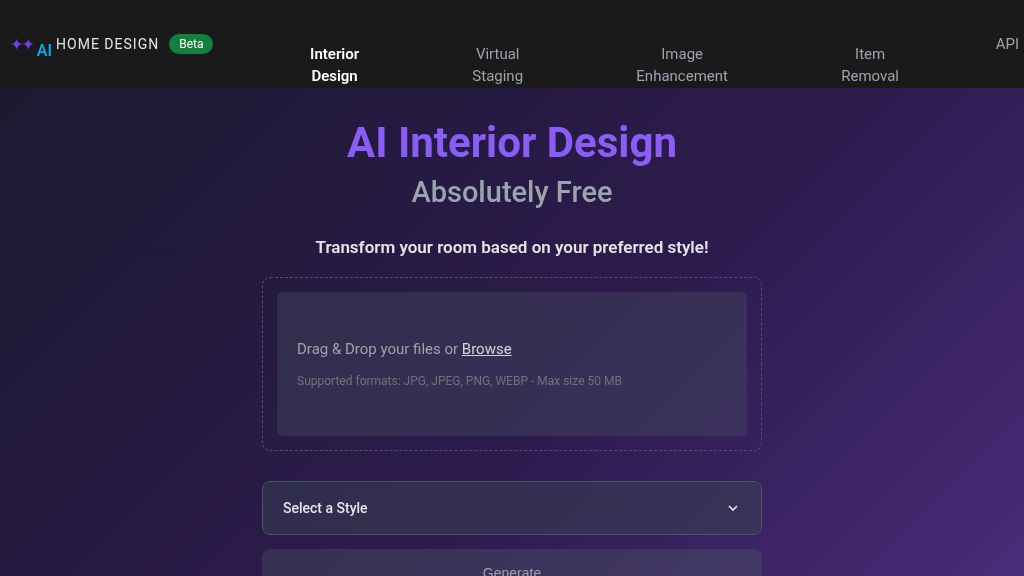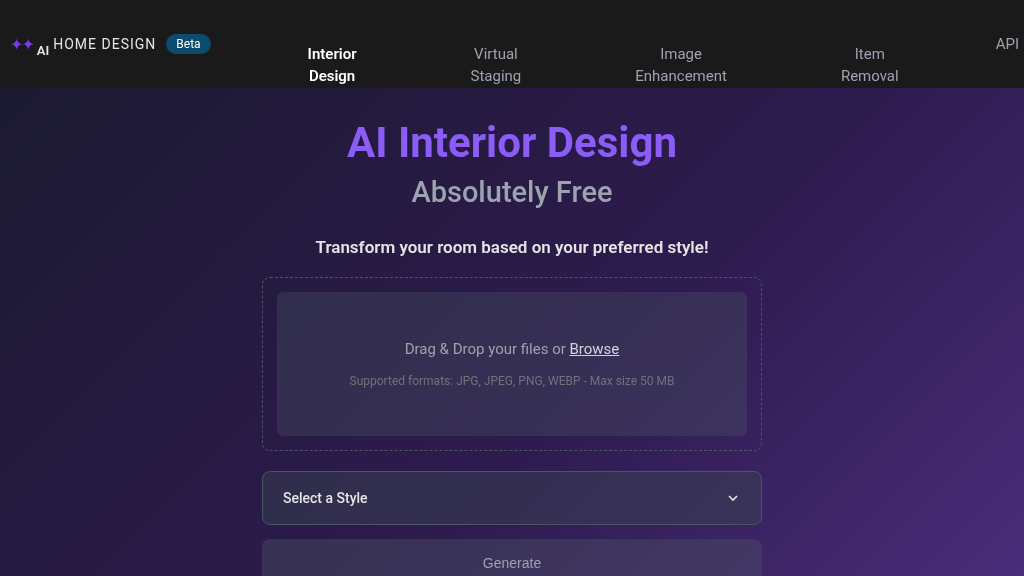--- a/index.html
+++ b/index.html
@@ -37,35 +37,35 @@
       gap: 4px;
     }
     
     .logo-icon {
       color: #7c3aed;
       font-size: 16px;
       letter-spacing: -2px;
     }
     
     .logo-ai {
-      font-size: 13px;
-      color: #e5e5e5;
+      font-size: 16px;
+      color: #0ea5e9;
       font-weight: 600;
       margin-top: 13px;
     }
     
     .logo-text {
       font-size: 14px;
       color: #e5e5e5;
       font-weight: 400;
       letter-spacing: 1px;
     }
     
     .beta-badge {
-      background: #0c4a6e;
+      background: #15803d;
       color: #fff;
       font-size: 12px;
       padding: 3px 10px;
       border-radius: 10px;
     }
     
     .nav {
       display: flex;
       flex: 1;
       justify-content: space-around;
@@ -128,21 +128,20 @@
       margin-top: 20px;
       border: 1px dashed #4b5563;
       border-radius: 8px;
       padding: 14px;
     }
     
     .upload-box {
       background: rgba(75, 85, 99, 0.35);
       border-radius: 6px;
       padding: 48px 20px;
-      text-align: center;
     }
     
     .upload-text {
       color: #a1a1aa;
       font-size: 15px;
     }
     
     .browse-link {
       color: #d4d4d8;
       text-decoration: underline;
@@ -150,21 +149,21 @@
     }
     
     .upload-hint {
       color: #71717a;
       font-size: 12px;
       margin-top: 16px;
     }
     
     .select-box {
       width: 500px;
-      margin-top: 20px;
+      margin-top: 30px;
       background: rgba(55, 65, 81, 0.5);
       border: 1px solid #4b5563;
       border-radius: 8px;
       padding: 18px 20px;
       display: flex;
       justify-content: space-between;
       align-items: center;
       cursor: pointer;
     }
     

